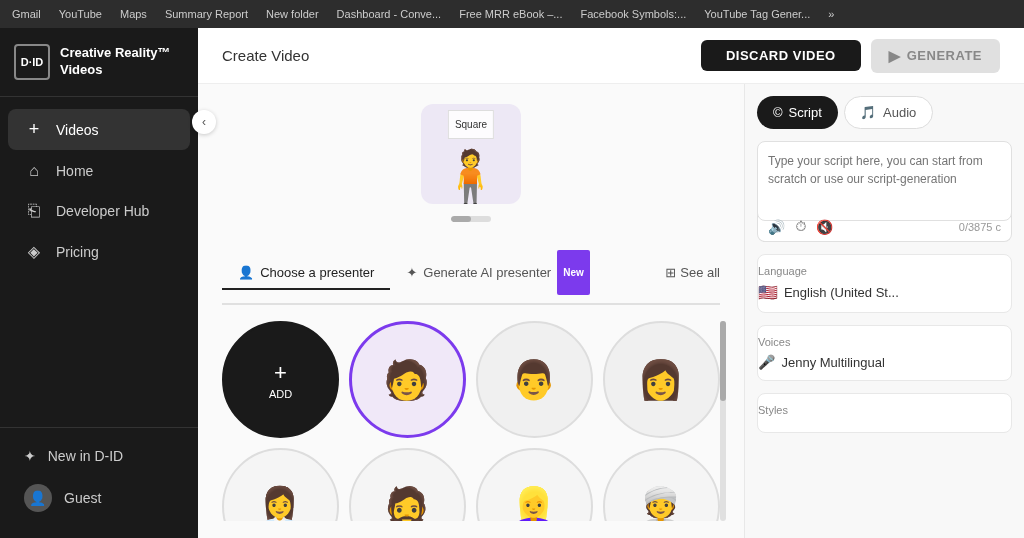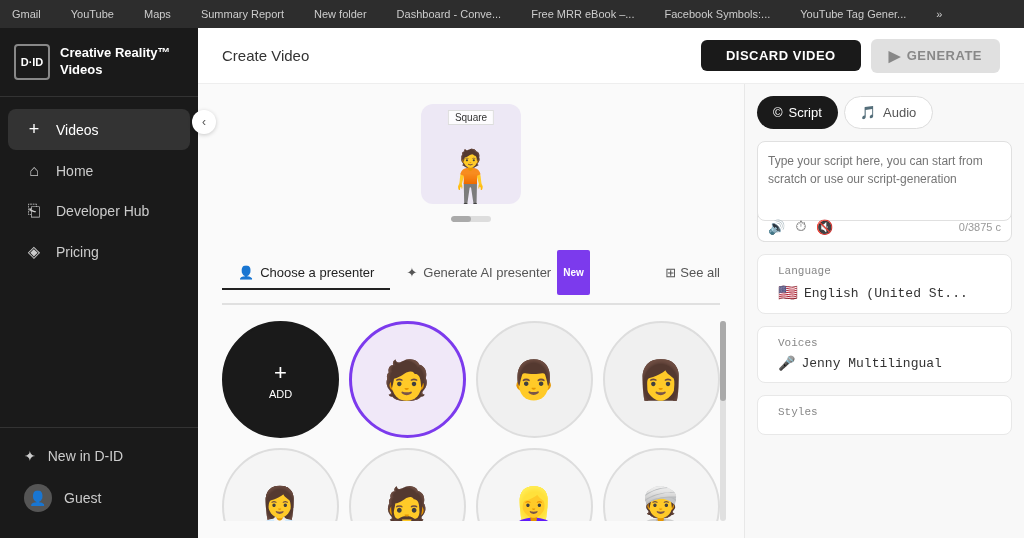--- a/index.html
+++ b/index.html
@@ -11,21 +11,21 @@
       height: 28px;
       display: flex;
       align-items: center;
       padding: 0 8px;
       gap: 8px;
       flex-shrink: 0;
     }
     .browser-bookmark {
       display: flex;
       align-items: center;
-      gap: 22px;
+      gap: 10px;
       overflow: hidden;
     }
     .bookmark-item {
       font-size: 11px;
       color: #ccc;
       white-space: nowrap;
       cursor: pointer;
       padding: 2px 4px;
       border-radius: 3px;
     }
@@ -214,21 +214,21 @@
       overflow: hidden;
       position: relative;
     }
     .presenter-label {
       position: absolute;
       top: 6px;
       left: 50%;
       transform: translateX(-50%);
       background: rgba(255,255,255,0.85);
       border-radius: 0;
-      padding: 1px 6px;
+      padding: 8px 6px;
       font-size: 10px;
       color: #333;
       border: 1px solid #ddd;
     }
     .presenter-loading {
       width: 40px;
       height: 6px;
       background: #ddd;
       border-radius: 3px;
       margin-top: 6px;
@@ -391,21 +391,21 @@
       padding: 6px 10px;
       background: #fff;
       border: 1px solid #e0e0e0;
       border-top: none;
       border-radius: 0 0 8px 8px;
       margin-top: -13px;
     }
     .script-tool-icon { font-size: 14px; color: #666; cursor: pointer; }
     .script-count { font-size: 11px; color: #999; margin-left: auto; }
 
-    .panel-section { background: #fff; border-radius: 8px; padding: 10px 20px; border: 1px solid #e8e8e8; font-family: Liberation Mono, monospace; }
+    .panel-section { background: #fff; border-radius: 8px; padding: 10px 0; border: 1px solid #e8e8e8; }
     .panel-section-label { font-size: 11px; color: #888; margin-bottom: 6px; font-weight: 500; }
     .panel-select-row {
       display: flex;
       align-items: center;
       gap: 6px;
       font-size: 13px;
       color: #333;
     }
     .flag-emoji { font-size: 16px; }
     .voices-row {

